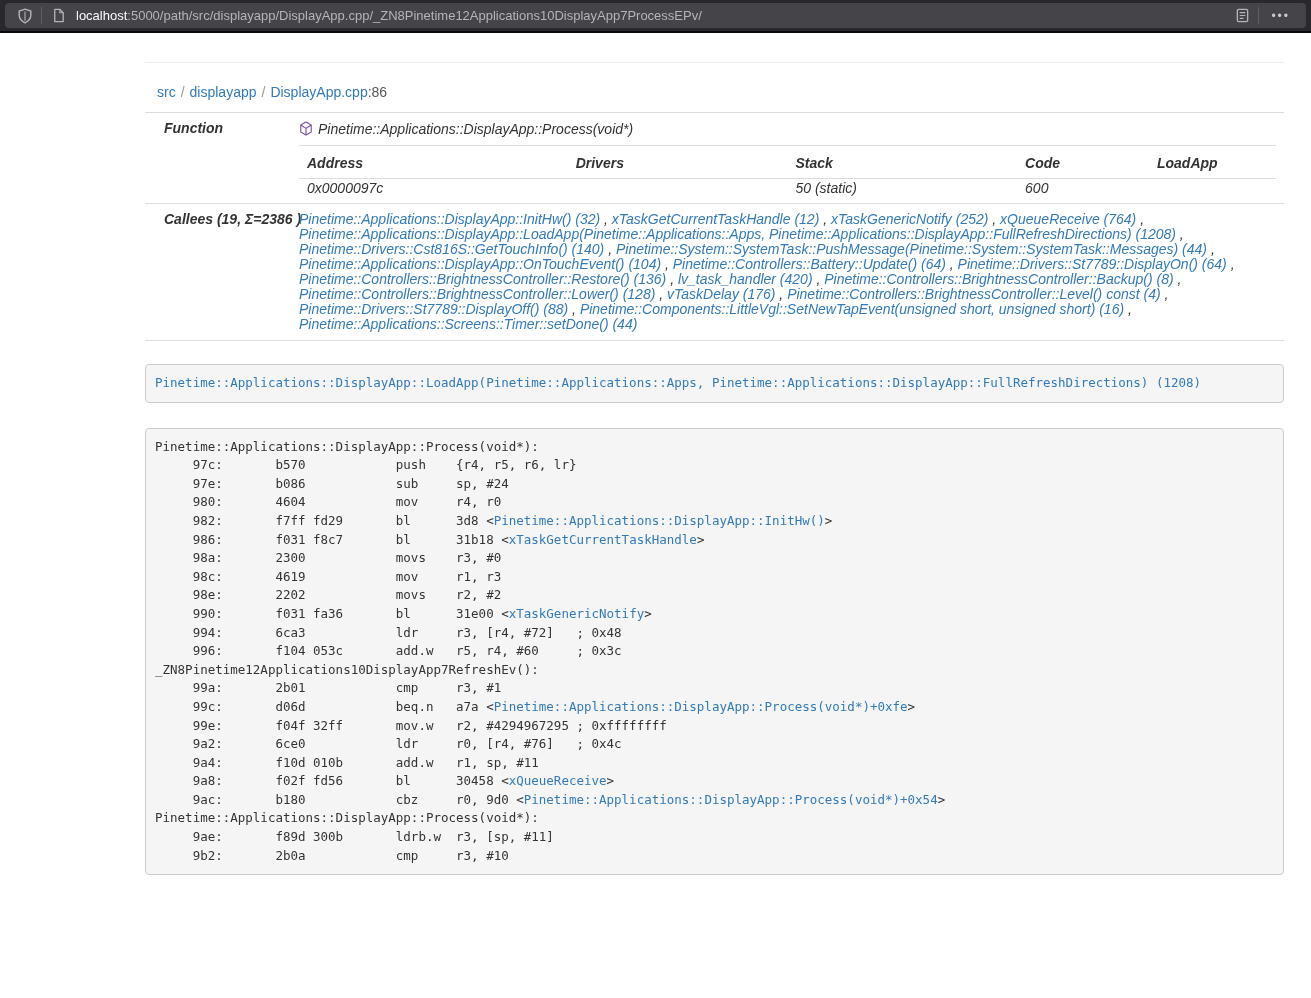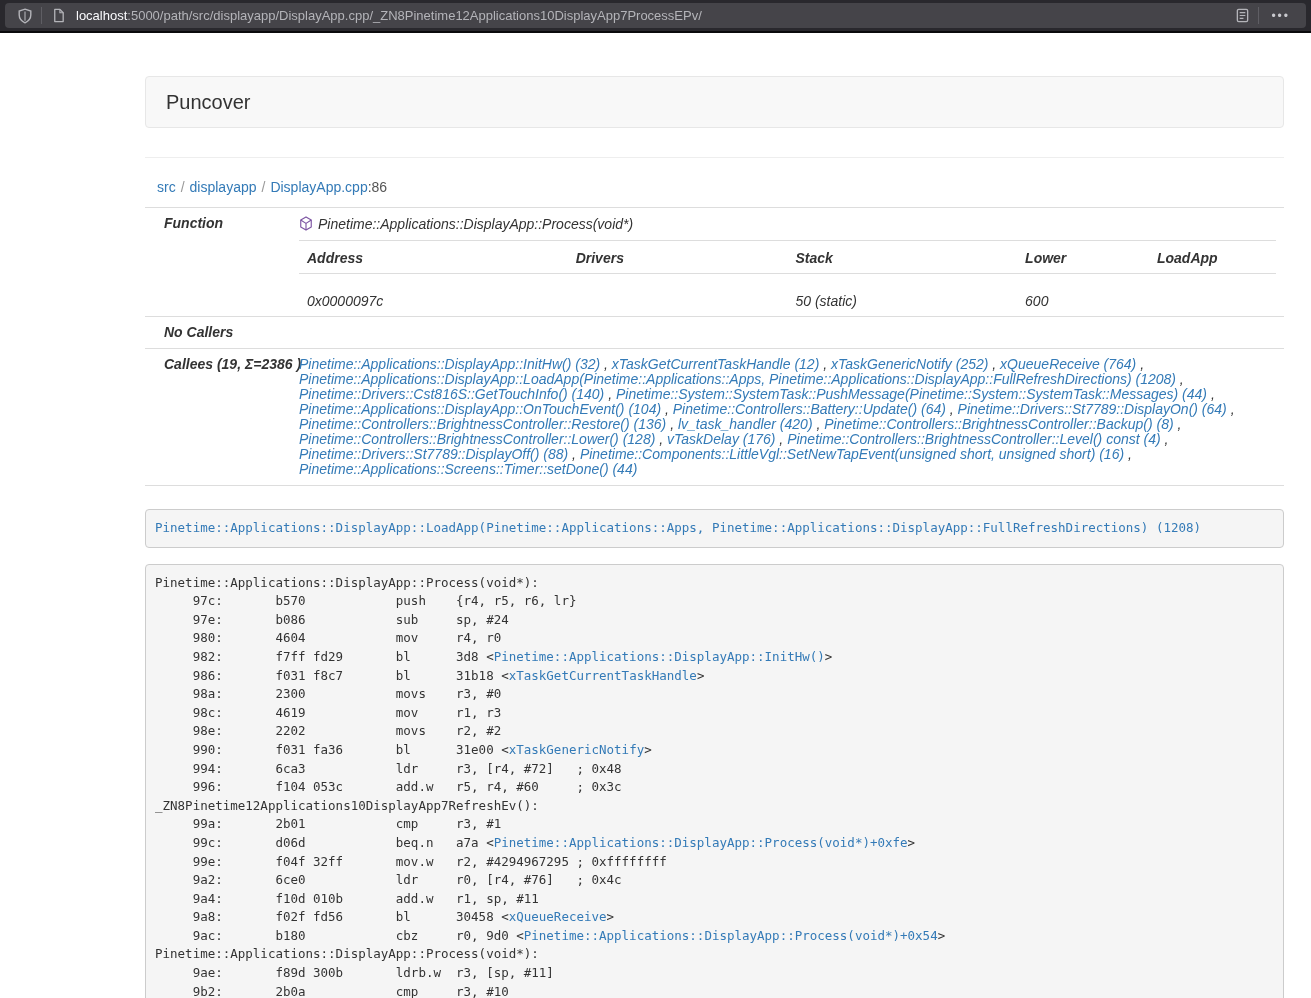--- a/index.html
+++ b/index.html
@@ -27,31 +27,31 @@
   .breadcrumb .suffix{color:#555;}
   
   table.main{width:100%;border-collapse:collapse;table-layout:fixed;border-bottom:1px solid #ddd;font-style:italic;}
   table.main>tbody>tr>th,table.main>tbody>tr>td{border-top:1px solid #ddd;padding:8px;
     vertical-align:top;text-align:left;font-size:14px;line-height:15px;}
   table.main>tbody>tr>th{width:130px;font-weight:bold;padding-left:19px;white-space:nowrap;}
   tr.nested-row>th,tr.nested-row>td{border-top:none!important;padding-top:0!important;padding-bottom:0!important;}
   table.stats{width:100%;border-collapse:collapse;}
   table.stats th,table.stats td{text-align:left;padding:8px;font-size:14px;line-height:14px;}
   table.stats thead th{font-weight:bold;border-top:1px solid #ddd;border-bottom:1px solid #ddd;padding-top:10px;padding-bottom:8px;}
-  table.stats tbody td{padding-top:20px;padding-bottom:8px;margin-left:38px;}
+  table.stats tbody td{padding-top:2px;padding-bottom:8px;margin-left:38px;}
   .func-cell{line-height:16px;}
   .cube{vertical-align:-2px;margin-right:5px;}
   .callees-cell{line-height:20px;}
   .callees-cell .sep{color:#333;}
   
   .mono{font-family:"DejaVu Sans Mono",monospace;}
   .code-panel{margin-top:23px;background:#f5f5f5;border:1px solid #ccc;border-radius:4px;
     padding:9px;font-size:12.5px;line-height:18.6px;white-space:pre;overflow:hidden;
     font-family:"DejaVu Sans Mono",monospace;color:#333;box-sizing:border-box;}
-  .code-panel.disasm{margin-top:16px;}
+  .code-panel.disasm{margin-top:25px;}
   .code-line{white-space:pre;}
 </style>
 </head>
 <body>
 
 <div class="browser-bar">
   <div class="url-field">
     <span class="chrome-icon">
       <svg width="16" height="16" viewBox="0 0 16 16">
           <path d="M8 1.2l5.8 1.9v4c0 3.4-2.4 6.2-5.8 7.7C4.6 13.3 2.2 10.5 2.2 7.1v-4L8 1.2z" fill="none" stroke="#b4b4b9" stroke-width="1.4"></path>
@@ -72,23 +72,20 @@
           <path d="M5 5h6M5 8h6M5 11h4" stroke="#b4b4b9" stroke-width="1.3"></path>
         </svg>
     </span>
     <span class="chrome-sep"></span>
     <span class="more-dots">•••</span>
   </div>
 </div>
 
 <div class="container">
 
-  <div class="title-panel">
-    <h1>Puncover</h1>
-  </div>
 
   <hr>
 
   <div class="breadcrumb">
     <a class="lnk" href="#">src</a><span class="sep">/</span><a class="lnk" href="#">displayapp</a><span class="sep">/</span><a class="lnk" href="#">DisplayApp.cpp</a><span class="suffix">:86</span>
   </div>
 
   <table class="main">
     <colgroup>
         <col style="width:146px">
@@ -113,41 +110,37 @@
                 <col style="width:22.5%">
                 <col style="width:23.5%">
                 <col style="width:13.5%">
                 <col>
               </colgroup>
             <thead>
               <tr>
                 <th>Address</th>
                 <th>Drivers</th>
                 <th>Stack</th>
-                <th>Lower</th>
+                <th>Code</th>
                 <th>LoadApp</th>
               </tr>
             </thead>
             <tbody>
               <tr>
                 <td>0x0000097c</td>
                 <td></td>
                 <td>50 (static)</td>
                 <td>600</td>
                 <td></td>
               </tr>
             </tbody>
           </table>
         </td>
       </tr>
       <tr>
-        <th>No Callers</th>
-        <td></td>
-      </tr>
-      <tr>
         <th>Callees (19, Σ=2386 )</th>
         <td class="callees-cell"><a class="lnk" href="#">Pinetime::Applications::DisplayApp::InitHw() (32)</a><span class="sep"> , </span><a class="lnk" href="#">xTaskGetCurrentTaskHandle (12)</a><span class="sep"> , </span><a class="lnk" href="#">xTaskGenericNotify (252)</a><span class="sep"> , </span><a class="lnk" href="#">xQueueReceive (764)</a><span class="sep"> , </span><a class="lnk" href="#">Pinetime::Applications::DisplayApp::LoadApp(Pinetime::Applications::Apps, Pinetime::Applications::DisplayApp::FullRefreshDirections) (1208)</a><span class="sep"> , </span><a class="lnk" href="#">Pinetime::Drivers::Cst816S::GetTouchInfo() (140)</a><span class="sep"> , </span><a class="lnk" href="#">Pinetime::System::SystemTask::PushMessage(Pinetime::System::SystemTask::Messages) (44)</a><span class="sep"> , </span><a class="lnk" href="#">Pinetime::Applications::DisplayApp::OnTouchEvent() (104)</a><span class="sep"> , </span><a class="lnk" href="#">Pinetime::Controllers::Battery::Update() (64)</a><span class="sep"> , </span><a class="lnk" href="#">Pinetime::Drivers::St7789::DisplayOn() (64)</a><span class="sep"> , </span><a class="lnk" href="#">Pinetime::Controllers::BrightnessController::Restore() (136)</a><span class="sep"> , </span><a class="lnk" href="#">lv_task_handler (420)</a><span class="sep"> , </span><a class="lnk" href="#">Pinetime::Controllers::BrightnessController::Backup() (8)</a><span class="sep"> , </span><a class="lnk" href="#">Pinetime::Controllers::BrightnessController::Lower() (128)</a><span class="sep"> , </span><a class="lnk" href="#">vTaskDelay (176)</a><span class="sep"> , </span><a class="lnk" href="#">Pinetime::Controllers::BrightnessController::Level() const (4)</a><span class="sep"> , </span><a class="lnk" href="#">Pinetime::Drivers::St7789::DisplayOff() (88)</a><span class="sep"> , </span><a class="lnk" href="#">Pinetime::Components::LittleVgl::SetNewTapEvent(unsigned short, unsigned short) (16)</a><span class="sep"> , </span><a class="lnk" href="#">Pinetime::Applications::Screens::Timer::setDone() (44)</a></td>
       </tr>
     </tbody>
   </table>
 
   <pre class="code-panel"><a class="lnk mono" href="#">Pinetime::Applications::DisplayApp::LoadApp(Pinetime::Applications::Apps, Pinetime::Applications::DisplayApp::FullRefreshDirections) (1208)</a></pre>
 
   <pre class="code-panel disasm"><div class="code-line">Pinetime::Applications::DisplayApp::Process(void*):</div><div class="code-line">     97c:       b570            push    {r4, r5, r6, lr}</div><div class="code-line">     97e:       b086            sub     sp, #24</div><div class="code-line">     980:       4604            mov     r4, r0</div><div class="code-line">     982:       f7ff fd29       bl      3d8 &lt;<a class="lnk" href="#">Pinetime::Applications::DisplayApp::InitHw()</a>&gt;</div><div class="code-line">     986:       f031 f8c7       bl      31b18 &lt;<a class="lnk" href="#">xTaskGetCurrentTaskHandle</a>&gt;</div><div class="code-line">     98a:       2300            movs    r3, #0</div><div class="code-line">     98c:       4619            mov     r1, r3</div><div class="code-line">     98e:       2202            movs    r2, #2</div><div class="code-line">     990:       f031 fa36       bl      31e00 &lt;<a class="lnk" href="#">xTaskGenericNotify</a>&gt;</div><div class="code-line">     994:       6ca3            ldr     r3, [r4, #72]   ; 0x48</div><div class="code-line">     996:       f104 053c       add.w   r5, r4, #60     ; 0x3c</div><div class="code-line">_ZN8Pinetime12Applications10DisplayApp7RefreshEv():</div><div class="code-line">     99a:       2b01            cmp     r3, #1</div><div class="code-line">     99c:       d06d            beq.n   a7a &lt;<a class="lnk" href="#">Pinetime::Applications::DisplayApp::Process(void*)+0xfe</a>&gt;</div><div class="code-line">     99e:       f04f 32ff       mov.w   r2, #4294967295 ; 0xffffffff</div><div class="code-line">     9a2:       6ce0            ldr     r0, [r4, #76]   ; 0x4c</div><div class="code-line">     9a4:       f10d 010b       add.w   r1, sp, #11</div><div class="code-line">     9a8:       f02f fd56       bl      30458 &lt;<a class="lnk" href="#">xQueueReceive</a>&gt;</div><div class="code-line">     9ac:       b180            cbz     r0, 9d0 &lt;<a class="lnk" href="#">Pinetime::Applications::DisplayApp::Process(void*)+0x54</a>&gt;</div><div class="code-line">Pinetime::Applications::DisplayApp::Process(void*):</div><div class="code-line">     9ae:       f89d 300b       ldrb.w  r3, [sp, #11]</div><div class="code-line">     9b2:       2b0a            cmp     r3, #10</div></pre>
 

